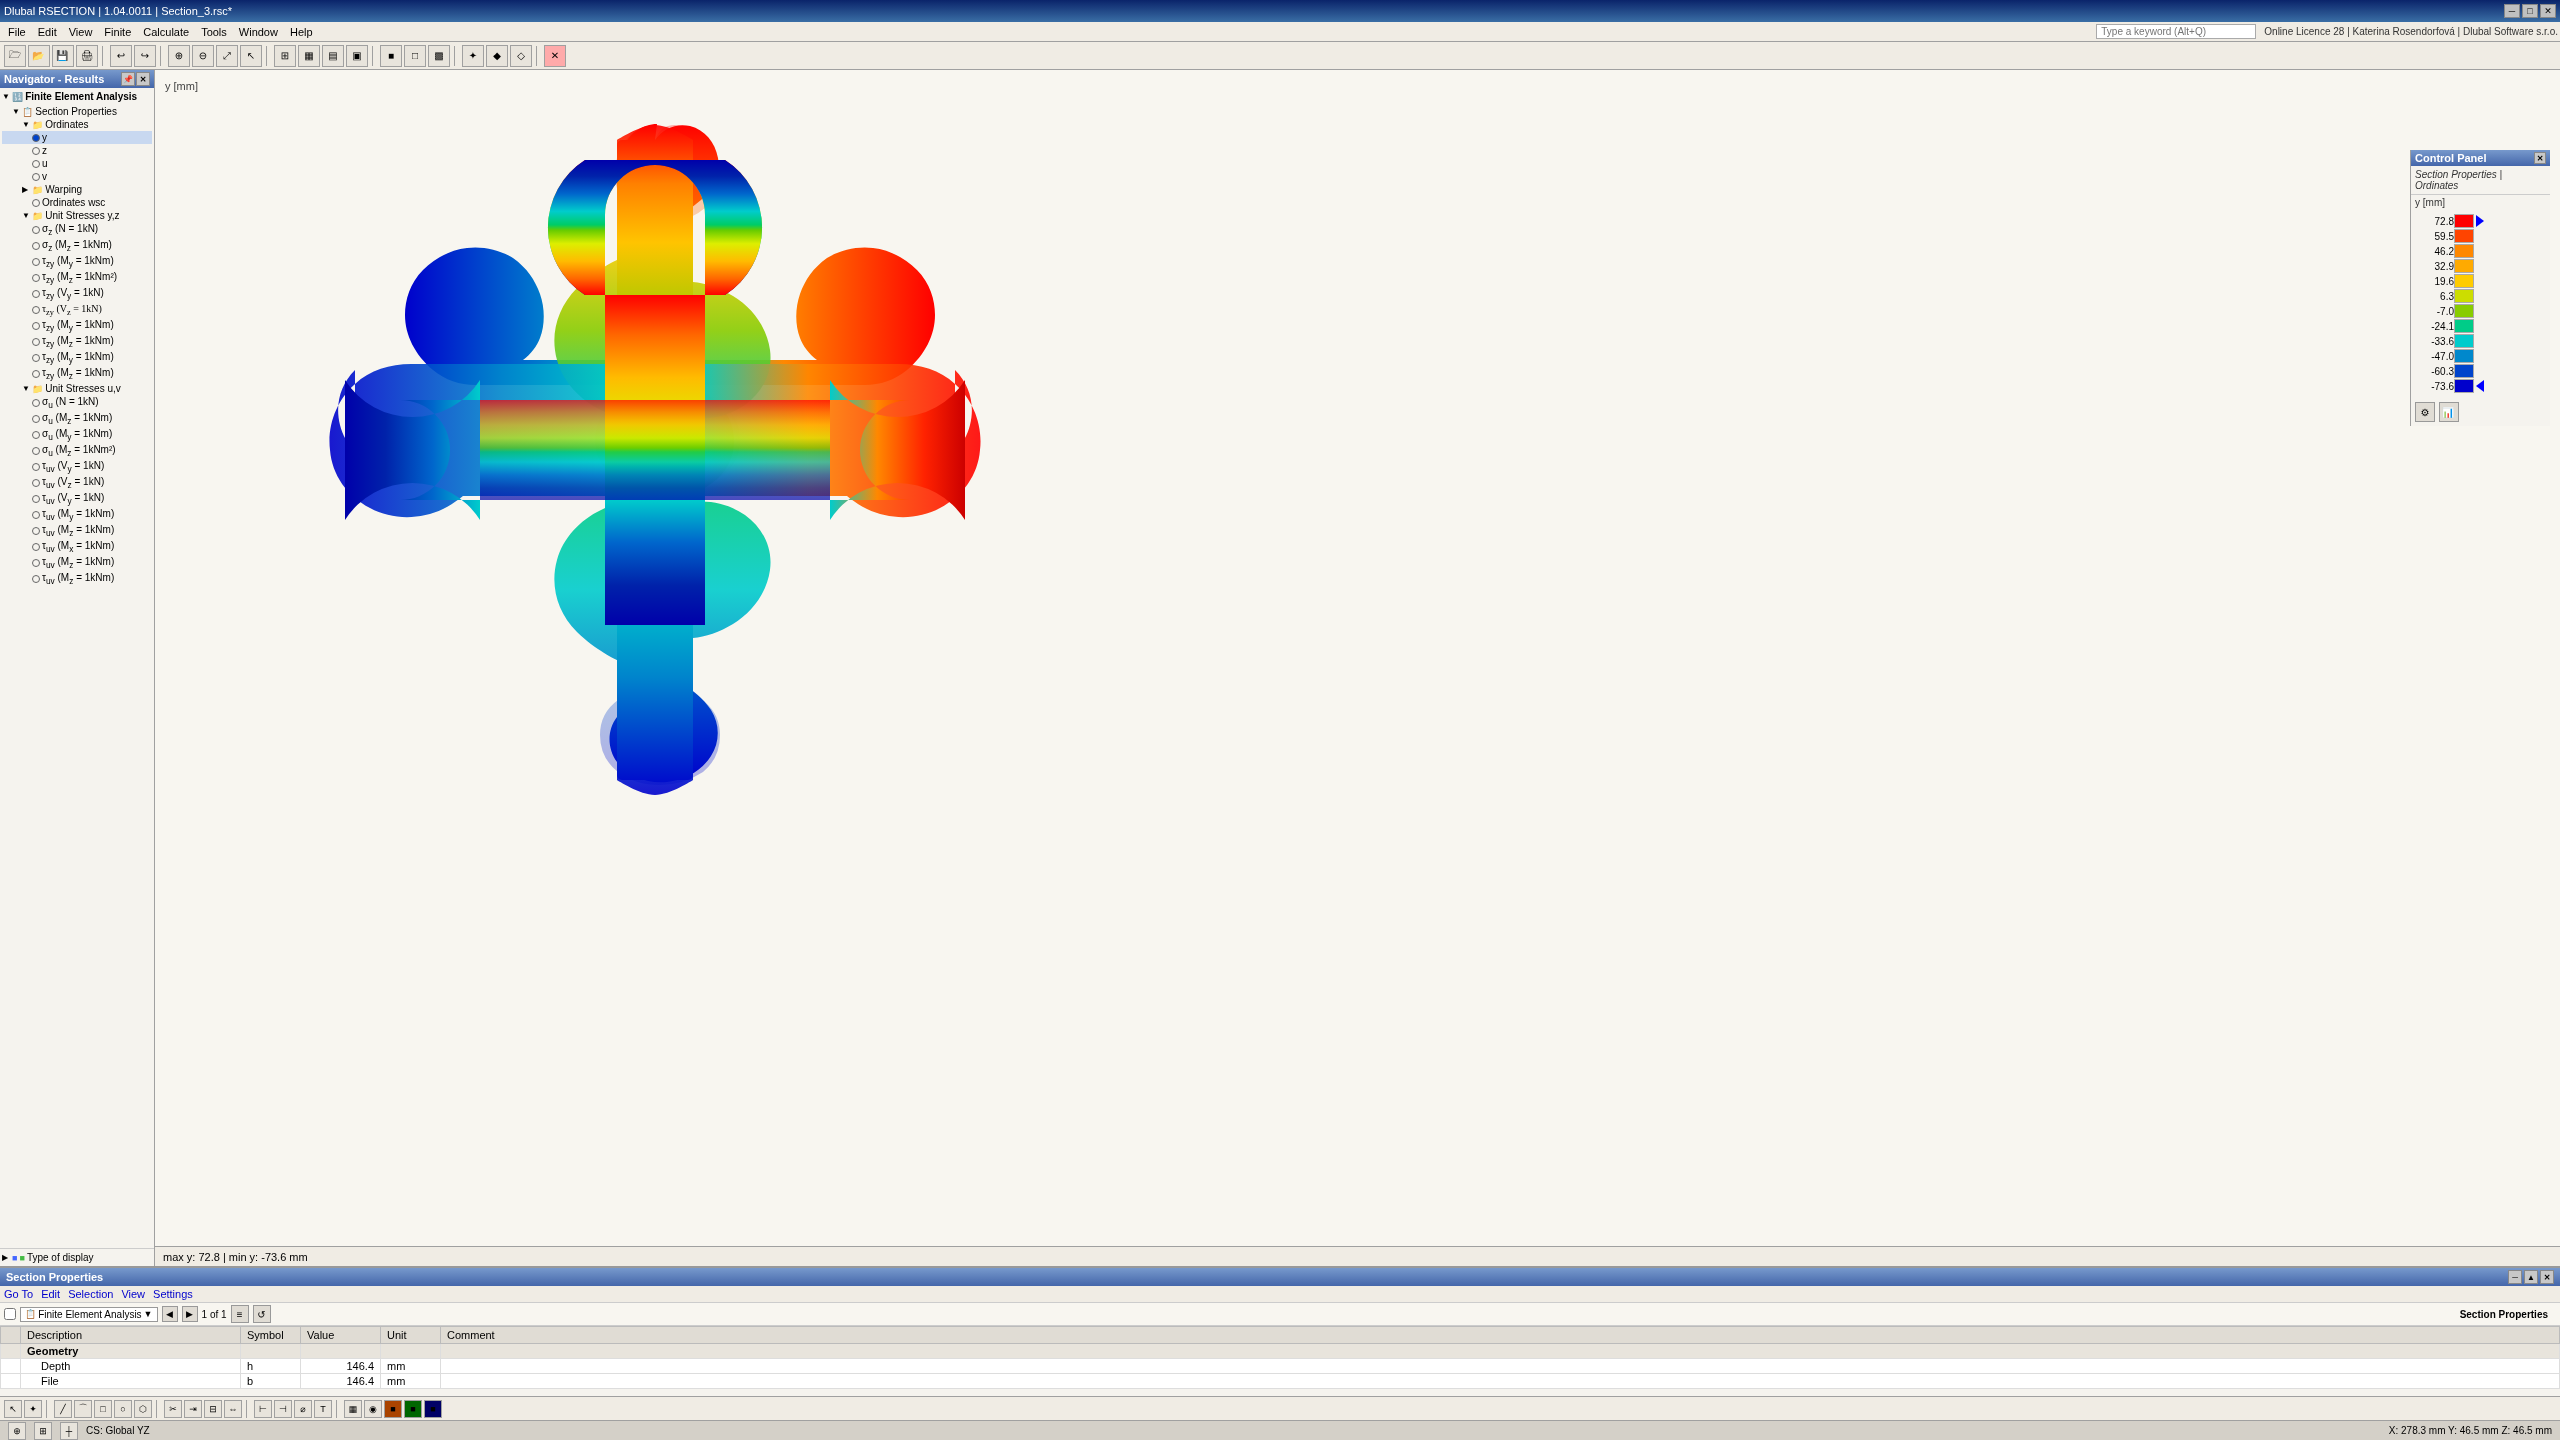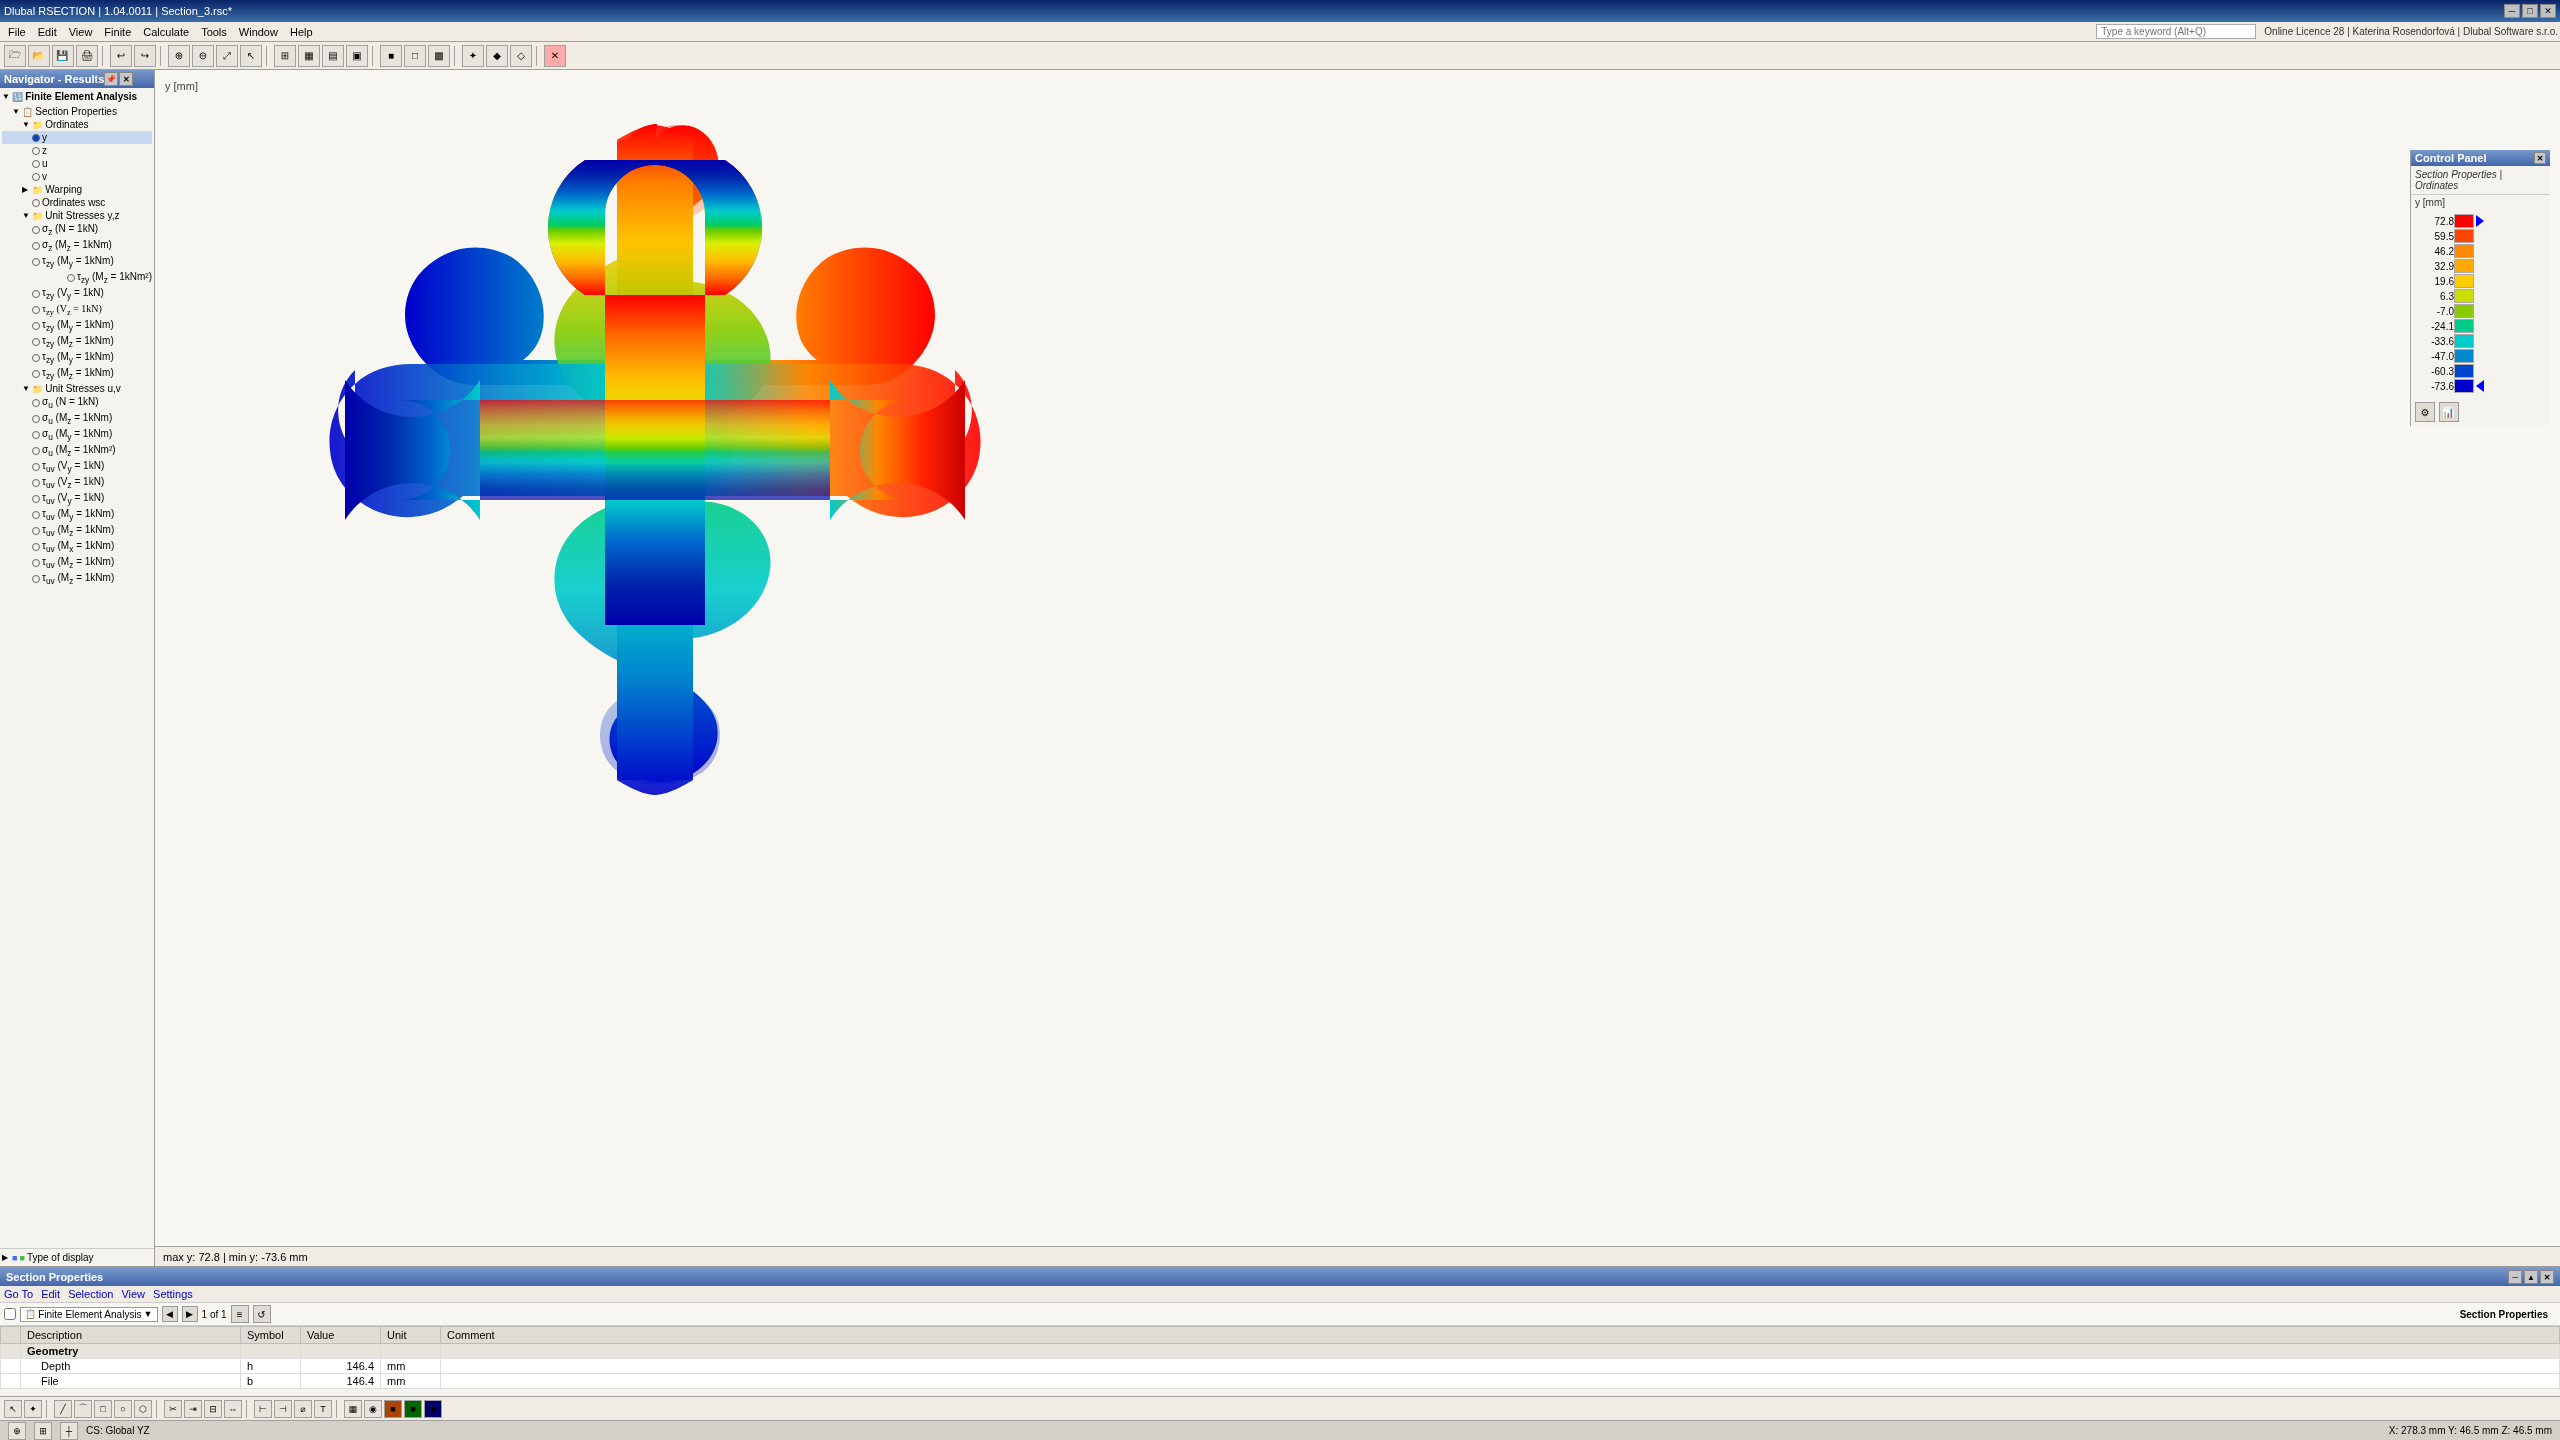--- a/index.html
+++ b/index.html
@@ -76,21 +76,21 @@
       display: flex;
       flex-direction: column;
       font-size: 10px;
     }
     #navigator-header {
       background: linear-gradient(to bottom, #7799cc, #4466aa);
       color: white;
       padding: 2px 4px;
       display: flex;
       align-items: center;
-      justify-content: flex-start;
+      justify-content: space-between;
       font-size: 11px;
       font-weight: bold;
     }
     #navigator-header .nav-controls { display: flex; gap: 1px; }
     #navigator-header .nav-btn {
       width: 14px; height: 14px;
       background: #c8c8c8;
       border: 1px solid #888;
       font-size: 8px;
       display: flex; align-items: center; justify-content: center;
@@ -472,21 +472,21 @@
           <span class="nav-label">σ<sub>z</sub> (N = 1kN)</span>
         </div>
         <div class="nav-item" style="padding-left:30px;">
           <span class="nav-radio"></span>
           <span class="nav-label">σ<sub>z</sub> (M<sub>z</sub> = 1kNm)</span>
         </div>
         <div class="nav-item" style="padding-left:30px;">
           <span class="nav-radio"></span>
           <span class="nav-label">τ<sub>zy</sub> (M<sub>y</sub> = 1kNm)</span>
         </div>
-        <div class="nav-item" style="padding-left:30px;justify-content:flex-end;">
+        <div class="nav-item" style="padding-left:30px;">
           <span class="nav-radio"></span>
           <span class="nav-label">τ<sub>zy</sub> (M<sub>z</sub> = 1kNm²)</span>
         </div>
         <div class="nav-item" style="padding-left:30px;">
           <span class="nav-radio"></span>
           <span class="nav-label">τ<sub>zy</sub> (V<sub>y</sub> = 1kN)</span>
         </div>
         <div class="nav-item" style="padding-left:30px;font-family:Liberation Serif, serif;">
           <span class="nav-radio"></span>
           <span class="nav-label">τ<sub>zy</sub> (V<sub>z</sub> = 1kN)</span>

